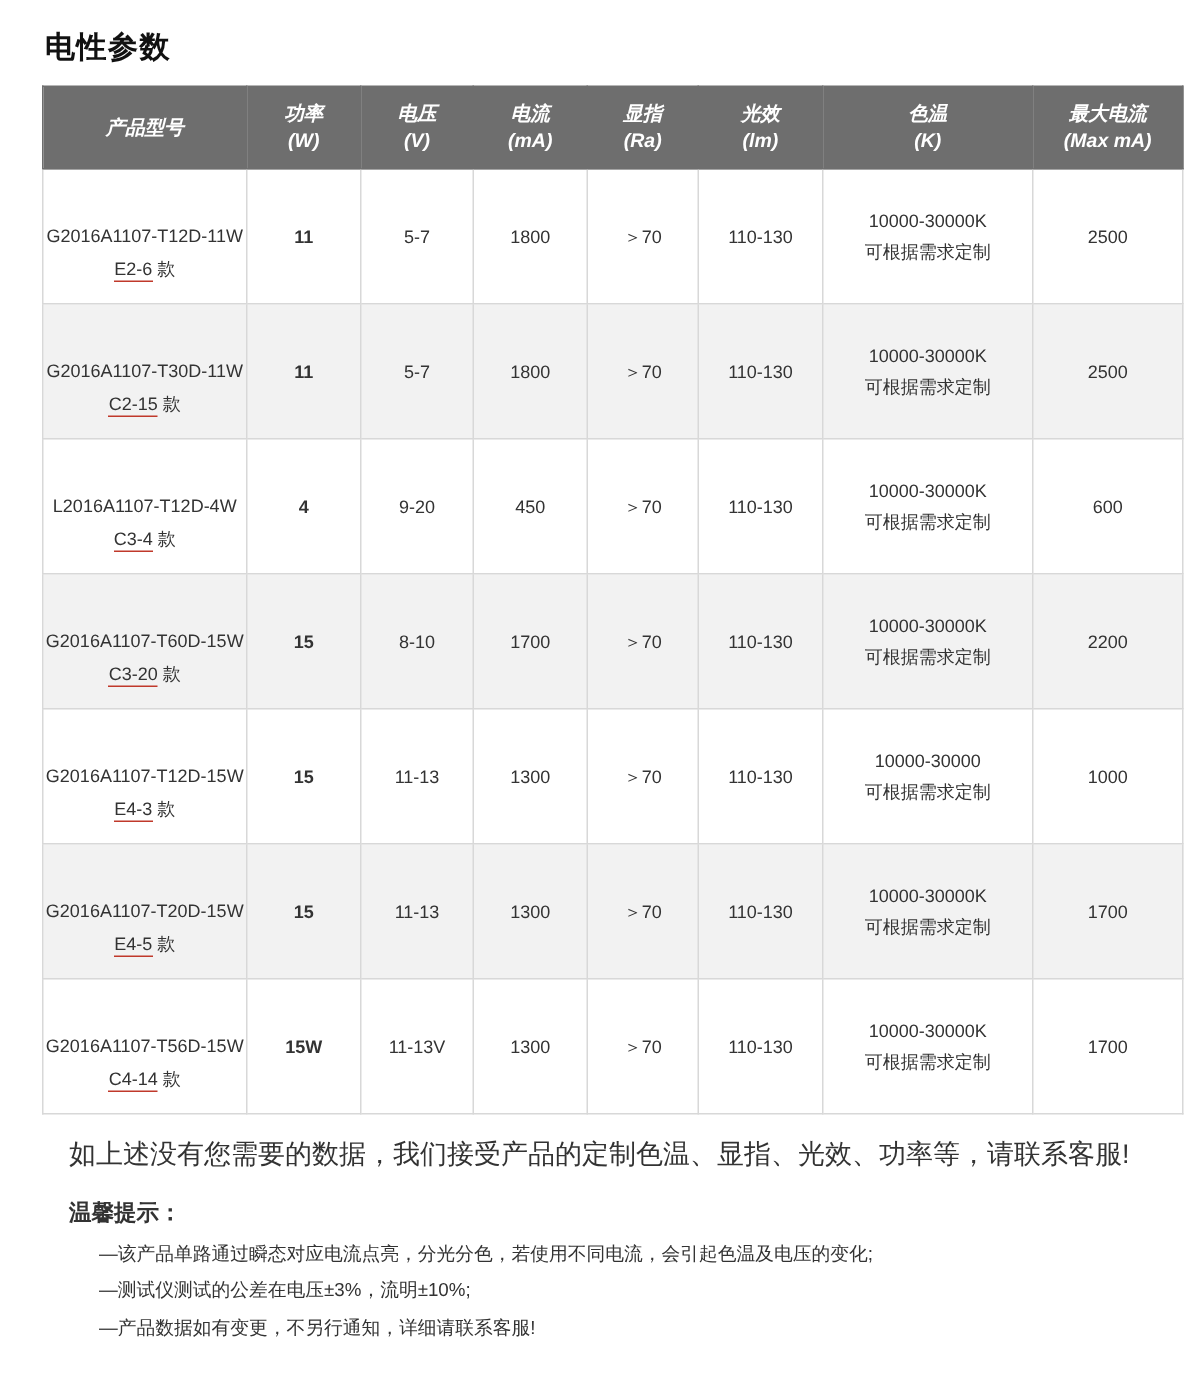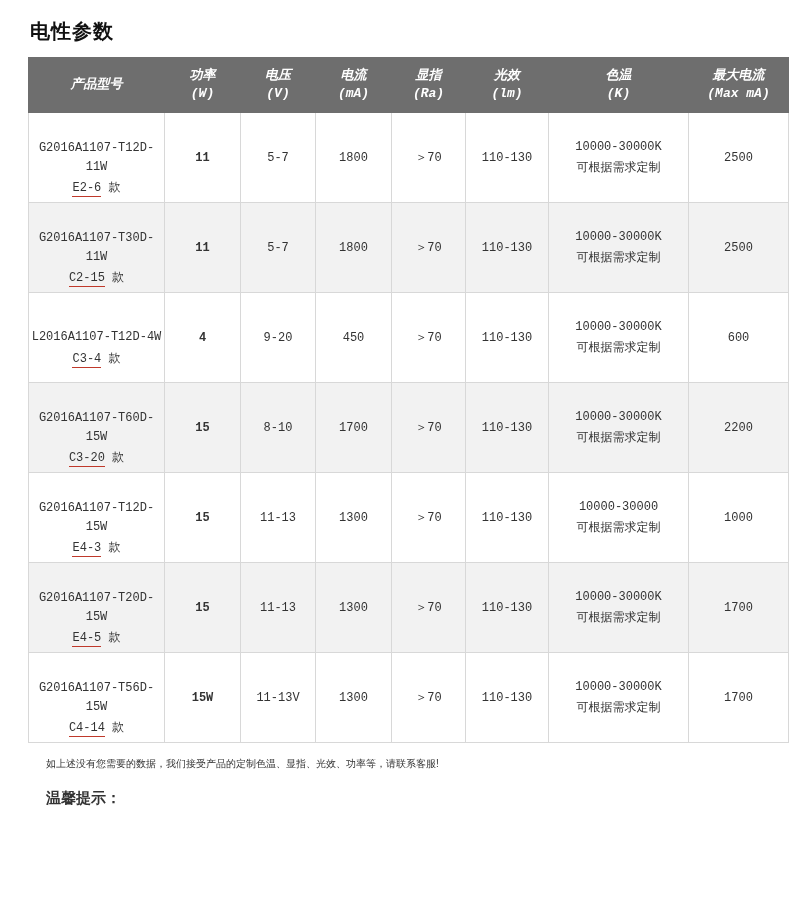--- a/index.html
+++ b/index.html
@@ -26,21 +26,20 @@
     font-weight: 700;
     color: #111;
     letter-spacing: 1px;
     margin: 4px 0 12px 2px;
   }
   table.spec {
     border-collapse: collapse;
     width: 734px;
     table-layout: fixed;
     margin-left: 0;
-    font-family: Liberation Mono, monospace;
   }
   table.spec th, table.spec td {
     border: 1px solid #d8d8d8;
     text-align: center;
     vertical-align: middle;
     font-size: 12px;
     color: #333;
   }
   table.spec thead th {
     background: #6e6e6e;
@@ -91,21 +90,21 @@
     font-size: 13px;
     color: #222;
   }
   .cct {
     font-size: 12px;
     line-height: 1.7;
   }
   .cct span { display: block; }
   .note-line {
     margin: 14px 0 0 18px;
-    font-size: 10px;
+    font-size: 18px;
     color: #333;
   }
   .tips-title {
     margin: 18px 0 6px 18px;
     font-size: 15px;
     font-weight: 700;
     color: #333;
   }
   .tips-list {
     margin: 0 0 0 38px;
@@ -328,14 +327,19 @@
         </td>
         <td>1700</td>
       </tr>
 
     </tbody>
   </table>
 
   <div class="note-line">如上述没有您需要的数据，我们接受产品的定制色温、显指、光效、功率等，请联系客服!</div>
 
   <div class="tips-title">温馨提示：</div>
+  <ul class="tips-list">
+    <li>—该产品单路通过瞬态对应电流点亮，分光分色，若使用不同电流，会引起色温及电压的变化;</li>
+    <li>—测试仪测试的公差在电压±3%，流明±10%;</li>
+    <li>—产品数据如有变更，不另行通知，详细请联系客服!</li>
+  </ul>
 
 </div>
 
 </body></html>

